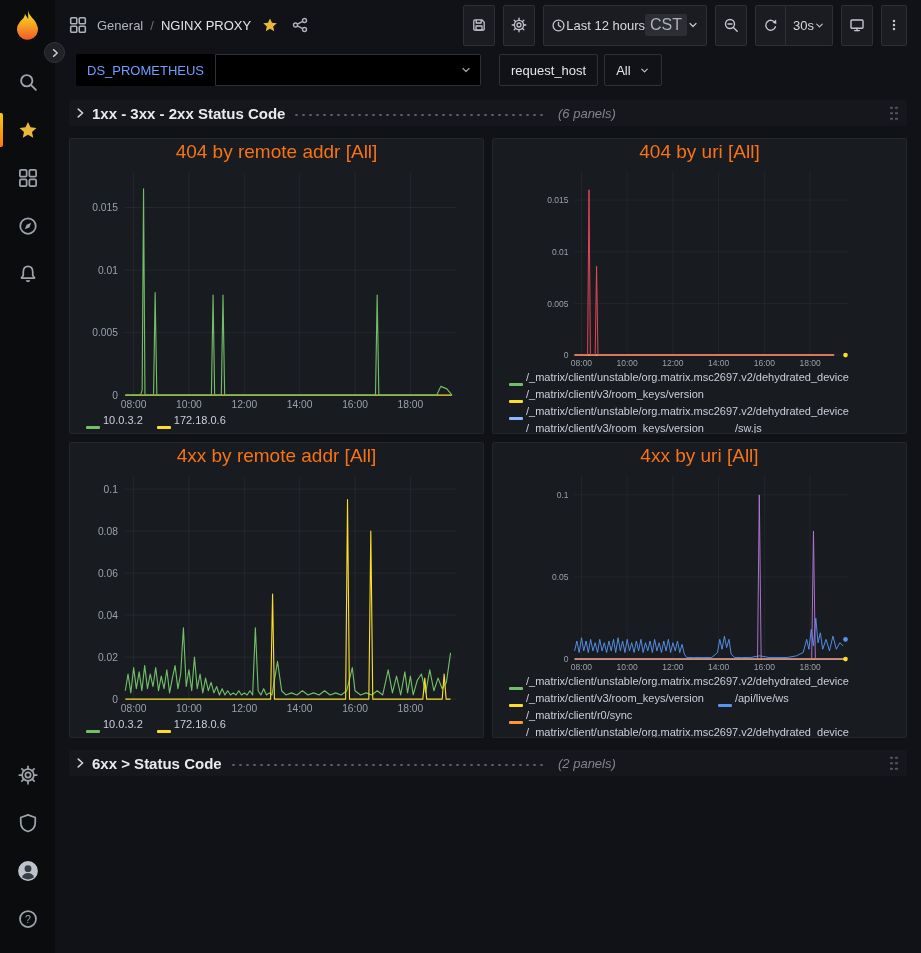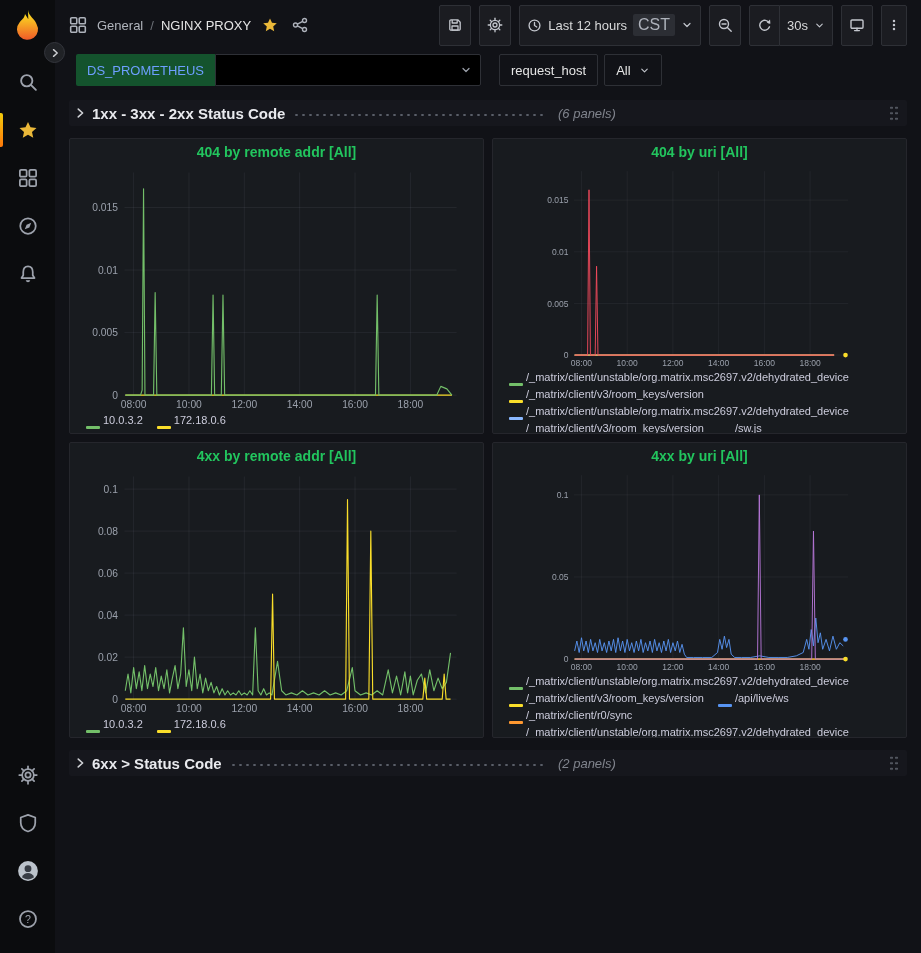--- a/index.html
+++ b/index.html
@@ -20,32 +20,32 @@
   
   .main{flex:1;display:flex;flex-direction:column;min-width:0}
   .topbar{height:50px;display:flex;align-items:center;padding:0 14px;gap:4px;flex:none}
   .breadcrumb{display:flex;align-items:center;gap:7px;font-size:13px;margin-left:6px}
   .crumb-section{color:#b0b4bc;cursor:pointer}
   .crumb-sep{color:#6c7077}
   .crumb-title{color:#e5e5e5;font-weight:400}
   .flat-btn{background:none;border:none;padding:3px;cursor:pointer;display:flex;align-items:center;margin-left:4px}
   .tb-right{margin-left:auto;display:flex;align-items:center;gap:8px}
   .tb-btn{height:41px;min-width:30px;background:#1b1c21;border:1px solid #2e3036;border-radius:2px;
-    display:flex;align-items:center;justify-content:center;gap:6px;color:#d8d9da;font-size:13px;cursor:pointer;
+    display:flex;align-items:center;justify-content:center;color:#d8d9da;font-size:13px;cursor:pointer;
     padding:0 7px;font-family:inherit;white-space:nowrap}
   .btn-group{display:flex}
   .btn-group .tb-btn:first-child{border-radius:2px 0 0 2px}
   .btn-group .tb-btn:last-child{border-radius:0 2px 2px 0;border-left:none}
   .tz-chip{background:#2c2e34;border-radius:2px;font-size:16px;color:#aeb2bb;padding:2px 5px}
   .kebab-btn{min-width:26px;padding:0 4px}
 
   
   .submenu{display:flex;align-items:center;padding:4px 14px 6px 21px;gap:18px;flex:none}
   .var-group{display:flex;align-items:center}
-  .var-label{height:32px;display:flex;align-items:center;padding:0 11px;background:#14532d;color:#6e9fff;
+  .var-label{height:32px;display:flex;align-items:center;padding:0 11px;background:#000000;color:#6e9fff;
     font-size:13px;font-weight:500;border-radius:2px 0 0 2px;cursor:pointer}
   .var-select{height:32px;width:266px;background:#000;border:1px solid #2e3036;display:flex;align-items:center;
     justify-content:flex-end;padding:0 8px;cursor:pointer;border-radius:0 2px 2px 0}
   .chip{height:32px;display:inline-flex;align-items:center;padding:0 11px;border:1px solid #2e3036;border-radius:2px;
     color:#e5e5e5;font-size:13px;cursor:pointer;background:transparent;gap:8px;font-family:inherit}
   .chip-gap{margin-left:6px}
 
   
   .dashboard{flex:1;padding:8px 14px 0;overflow:hidden}
   .row-header{height:26px;display:flex;align-items:center;padding:0 8px 0 4px;margin-bottom:12px;cursor:pointer;border-radius:2px}
@@ -55,21 +55,21 @@
   .row-title{font-size:15px;font-weight:700;color:#e9eaee;white-space:nowrap}
   .dots{flex:1;height:4px;margin:3px 8px 0;background-image:radial-gradient(circle,#5a5e68 1px,transparent 1.4px);
     background-size:7px 4px;background-position:0 50%;background-repeat:repeat-x}
   .row-count{font-size:13px;font-style:italic;color:#80848d;white-space:nowrap;margin-left:4px}
   .drag-handle{margin-left:auto;width:10px;height:16px;cursor:grab;
     background-image:radial-gradient(circle,#51555e 1.2px,transparent 1.4px);background-size:5px 5.5px}
 
   .grid{display:grid;grid-template-columns:1fr 1fr;gap:8px;margin-bottom:12px}
   .panel{height:296px;background:#181b1f;border:1px solid #25262c;border-radius:2px;display:flex;flex-direction:column;min-width:0}
   .panel-title{height:26px;flex:none;display:flex;align-items:center;justify-content:center;
-    font-size:14px;font-weight:700;color:#22c55e;cursor:pointer}
+    font-size:19px;font-weight:400;color:#f97316;cursor:pointer}
   .panel-body{flex:1;min-height:0;padding:0 4px}
   .chart{width:100%;height:100%;display:block}
   .chart text{font-family:"Liberation Sans",sans-serif}
   .legend{display:flex;flex-wrap:wrap;column-gap:14px;row-gap:0;padding:0 8px 4px 16px;overflow:hidden;
     font-size:11px;color:#ccccdc;flex:none}
   .legend.clip{max-height:64px}
   .legend-item{display:inline-flex;align-items:flex-end;gap:3px;line-height:17px;white-space:nowrap;cursor:pointer}
   .swatch{width:14px;height:3px;border-radius:1px;display:inline-block;flex:none}
 </style>
 </head>

